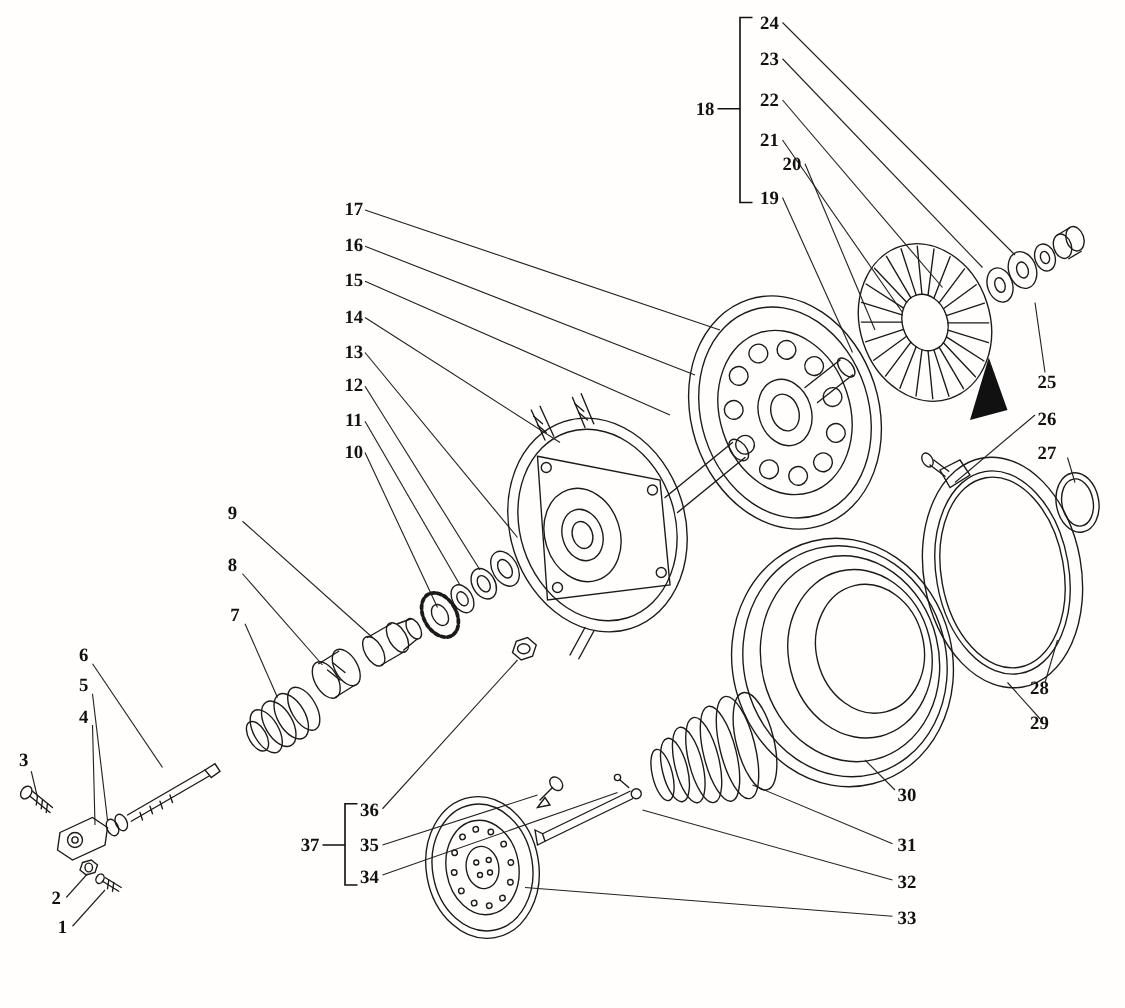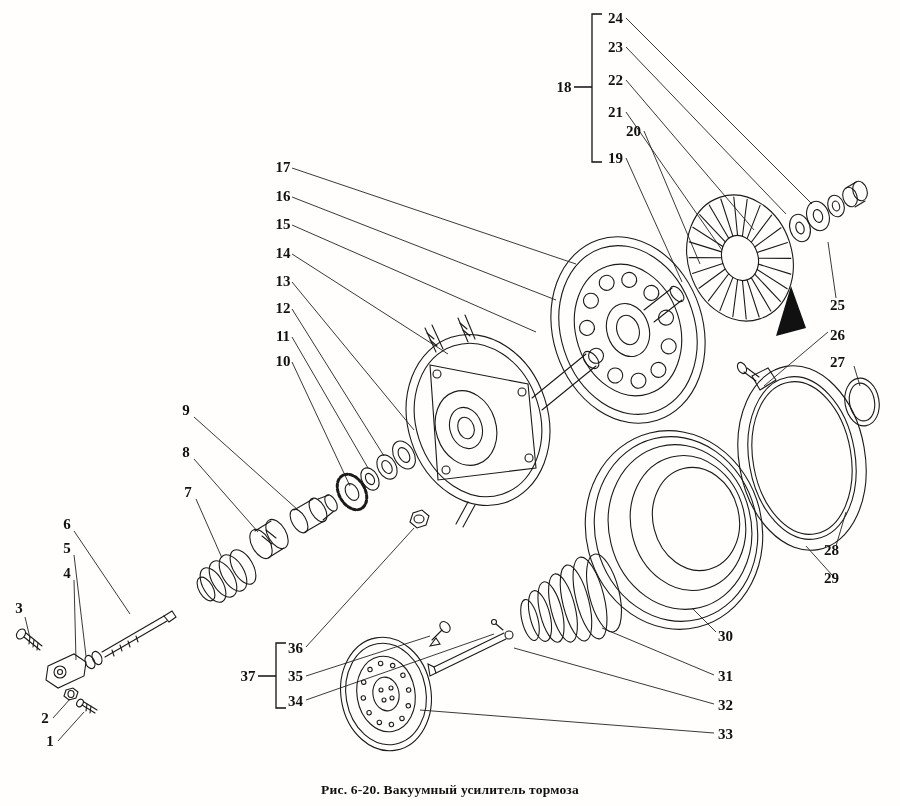--- a/index.html
+++ b/index.html
@@ -365,14 +365,13 @@
         <text x="718" y="681" text-anchor="start">31</text>
         <text x="718" y="710" text-anchor="start">32</text>
         <text x="718" y="739" text-anchor="start">33</text>
         <text x="288" y="706" text-anchor="start">34</text>
         <text x="288" y="681" text-anchor="start">35</text>
         <text x="288" y="653" text-anchor="start">36</text>
         <text x="248" y="681" text-anchor="middle">37</text>
       </g>
   </svg>
 
-  <div class="caption">Рис. 6-20. Вакуумный усилитель тормоза</div>
 </div>
 
 </body></html>

